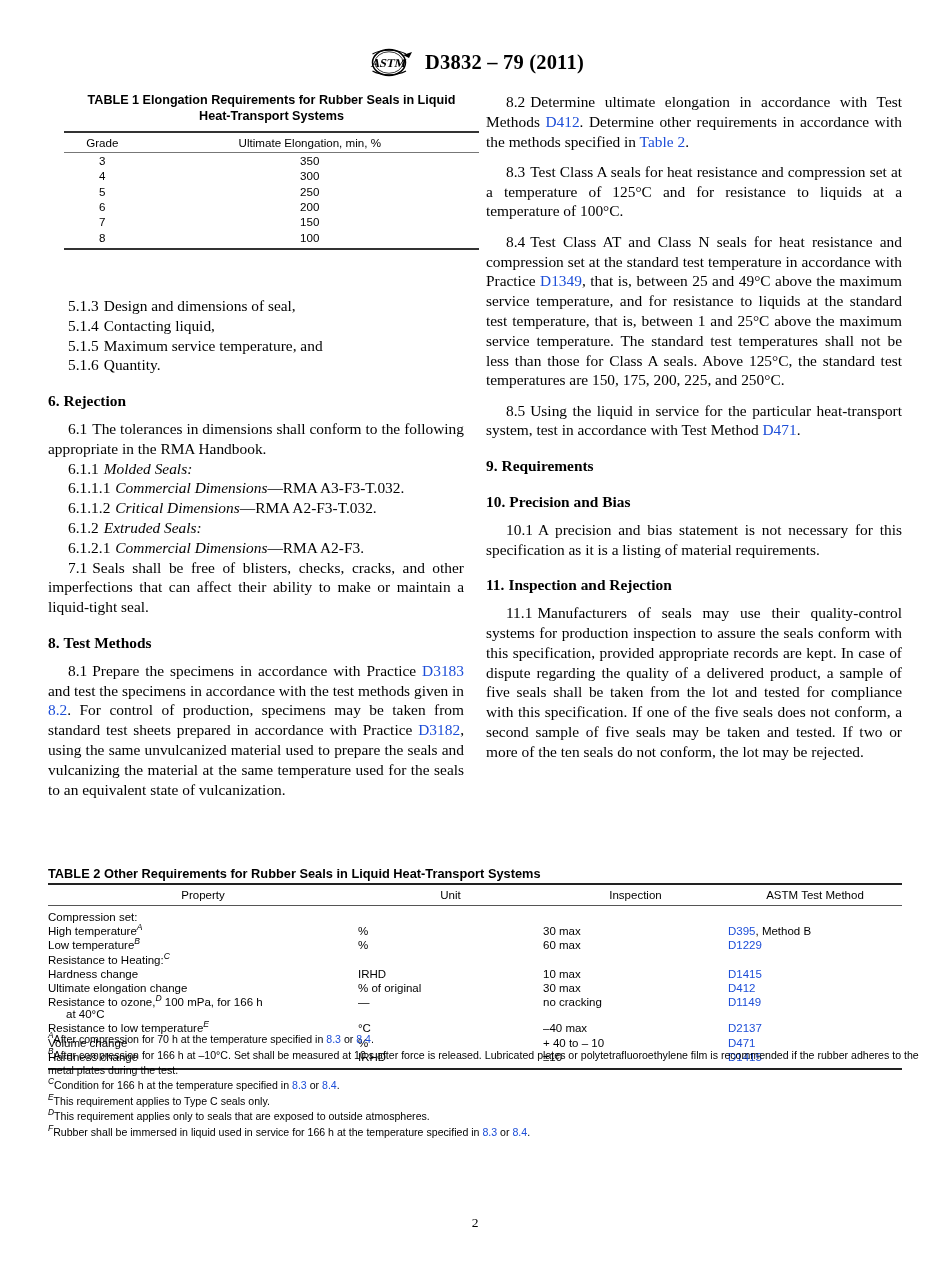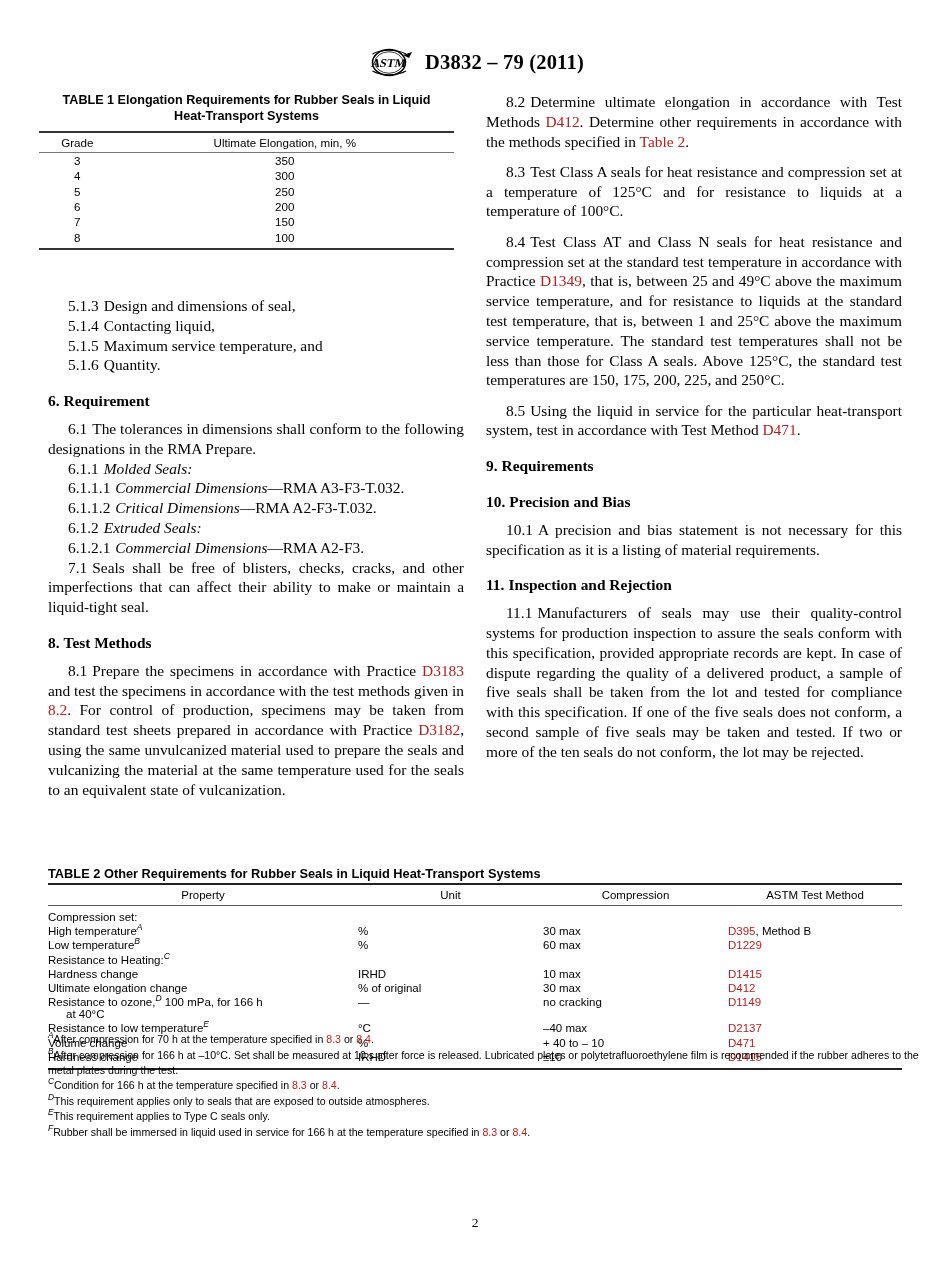--- a/index.html
+++ b/index.html
@@ -73,27 +73,27 @@
   }
   .sec-head .num { margin-right: 4px; }
   .sub-line {
     text-align: left;
     text-indent: 20px;
     white-space: nowrap;
   }
   .num-sp { margin-right: 5px; }
   i, .it { font-style: italic; }
   .ref {
-    color: #b91c1c;
+    color: #1d4ed8;
   }
 
   
   .table1-wrap {
     position: absolute;
-    left: 39px;
+    left: 64px;
     top: 92px;
     width: 415px;
   }
   .tbl-caption {
     font-family: "Liberation Sans", "DejaVu Sans", sans-serif;
     font-weight: bold;
     font-size: 12.6px;
     text-align: center;
     line-height: 1.3;
     margin-bottom: 6px;
@@ -266,25 +266,25 @@
       <span class="num-sp">5.1.4</span><span>Contacting liquid,</span>
     </p>
     <p class="sub-line">
       <span class="num-sp">5.1.5</span><span>Maximum service temperature, and</span>
     </p>
     <p class="sub-line">
       <span class="num-sp">5.1.6</span><span>Quantity.</span>
     </p>
 
     <p class="sec-head">
-      <span class="num">6.</span><span>Requirement</span>
-    </p>
-
-    <p class="indent">
-      <span class="num-sp">6.1</span><span>The tolerances in dimensions shall conform to the following designations in the RMA Prepare.</span>
+      <span class="num">6.</span><span>Rejection</span>
+    </p>
+
+    <p class="indent">
+      <span class="num-sp">6.1</span><span>The tolerances in dimensions shall conform to the following appropriate in the RMA Handbook.</span>
     </p>
 
     <p class="sub-line">
       <span class="num-sp">6.1.1</span><i>Molded Seals:</i><span></span>
     </p>
     <p class="sub-line">
       <span class="num-sp">6.1.1.1</span><i>Commercial Dimensions</i><span>—RMA A3-F3-T.032.</span>
     </p>
     <p class="sub-line">
       <span class="num-sp">6.1.1.2</span><i>Critical Dimensions</i><span>—RMA A2-F3-T.032.</span>
@@ -358,21 +358,21 @@
     </p>
   </div>
 
   <div class="table2-wrap">
     <div class="tbl2-caption">TABLE 2 Other Requirements for Rubber Seals in Liquid Heat-Transport Systems</div>
     <table class="t2">
       <thead>
         <tr>
           <th class="c-prop">Property</th>
           <th class="c-unit">Unit</th>
-          <th class="c-req">Compression</th>
+          <th class="c-req">Inspection</th>
           <th class="c-astm">ASTM Test Method</th>
         </tr>
       </thead>
       <tbody>
           <tr class="first-body">
             <td class="c-prop pad-prop">Compression set:</td>
             <td class="c-unit unit-pad"></td>
             <td class="c-req req-pad"></td>
             <td class="c-astm astm-pad"></td>
           </tr>
@@ -431,19 +431,19 @@
             <td class="c-astm astm-pad"><span class="ref">D1415</span></td>
           </tr>
         </tbody>
     </table>
   </div>
 
   <div class="footnotes">
       <p><span class="fn-mark">A</span>After compression for 70 h at the temperature specified in <span class="ref">8.3</span> or <span class="ref">8.4</span>.</p>
       <p><span class="fn-mark">B</span>After compression for 166 h at –10°C. Set shall be measured at 10 s after force is released. Lubricated plates or polytetrafluoroethylene film is recommended if the rubber adheres to the metal plates during the test.</p>
       <p><span class="fn-mark">C</span>Condition for 166 h at the temperature specified in <span class="ref">8.3</span> or <span class="ref">8.4</span>.</p>
+      <p><span class="fn-mark">E</span>This requirement applies to Type C seals only.</p>
       <p><span class="fn-mark">D</span>This requirement applies only to seals that are exposed to outside atmospheres.</p>
-      <p><span class="fn-mark">E</span>This requirement applies to Type C seals only.</p>
       <p><span class="fn-mark">F</span>Rubber shall be immersed in liquid used in service for 166 h at the temperature specified in <span class="ref">8.3</span> or <span class="ref">8.4</span>.</p>
     </div>
 
   <div class="page-number">2</div>
 </div>
 
 </body></html>

